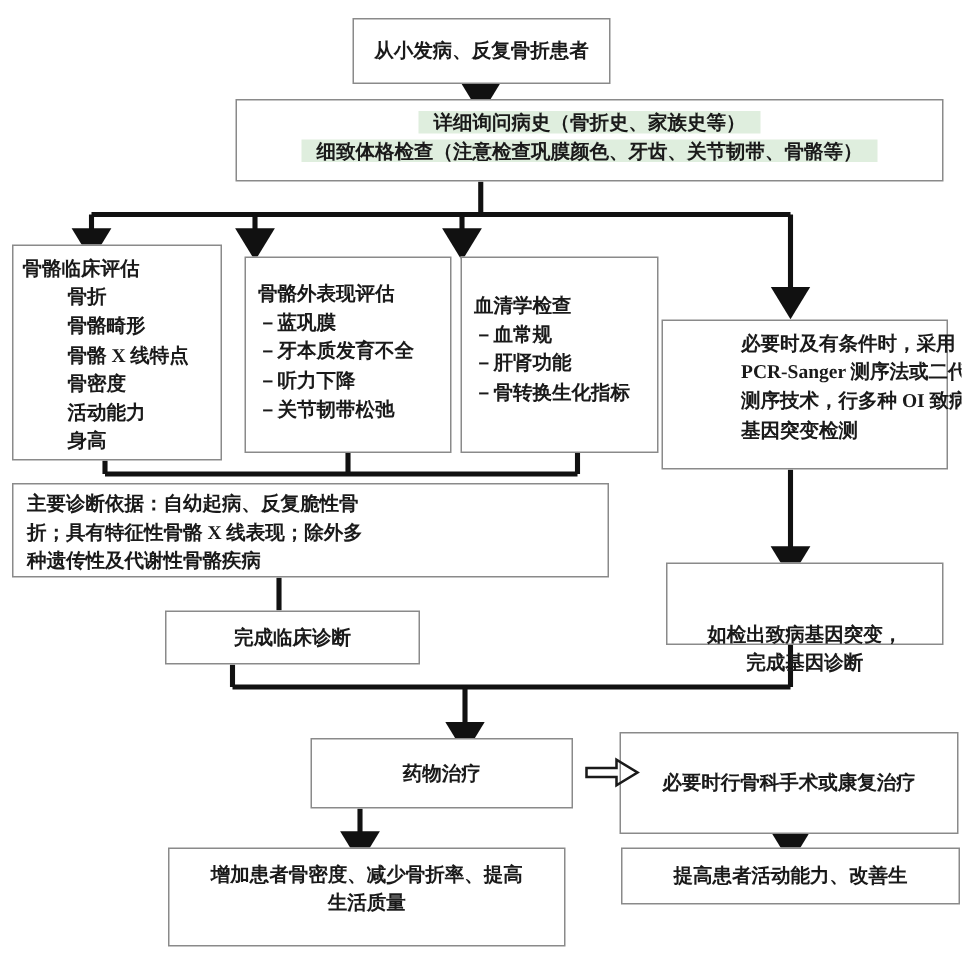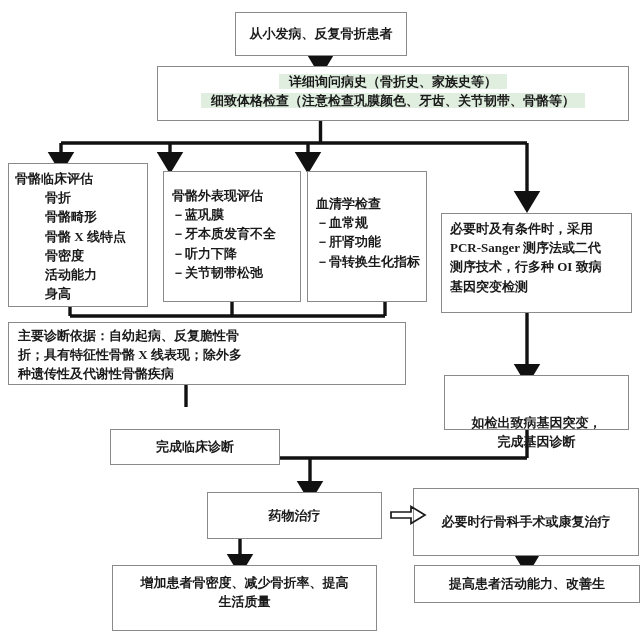--- a/index.html
+++ b/index.html
@@ -145,47 +145,47 @@
   <div class="node" style="left:163px; top:171px; width:138px; height:131px;">
     <div class="inner left" style="padding:14px 8px;">
       <div class="list-item">骨骼外表现评估</div>
       <div class="list-item">－蓝巩膜</div>
       <div class="list-item">－牙本质发育不全</div>
       <div class="list-item">－听力下降</div>
       <div class="list-item">－关节韧带松弛</div>
     </div>
   </div>
 
-  <div class="node" style="left:307px; top:171px; width:120px; height:131px;">
+  <div class="node" style="left:307px; top:171px; width:132px; height:131px;">
     <div class="inner left" style="padding:22px 8px;">
       <div class="list-item">血清学检查</div>
       <div class="list-item">－血常规</div>
       <div class="list-item">－肝肾功能</div>
       <div class="list-item">－骨转换生化指标</div>
     </div>
   </div>
 
-  <div class="node" style="left:441px; top:213px; width:191px; height:100px;">
+  <div class="node" style="left:441px; top:213px; width:191px; height:100px;padding-left:44px;">
     <div class="inner left" style="padding:5px 8px;">
       <div class="list-item">必要时及有条件时，采用</div>
       <div class="list-item">PCR-Sanger 测序法或二代</div>
       <div class="list-item">测序技术，行多种 OI 致病</div>
       <div class="list-item">基因突变检测</div>
     </div>
   </div>
 
   <div class="node" style="left:8px; top:322px; width:398px; height:63px;">
     <div class="inner left" style="padding:3px 9px;">
       <div class="list-item">主要诊断依据：自幼起病、反复脆性骨</div>
       <div class="list-item">折；具有特征性骨骼 X 线表现；除外多</div>
       <div class="list-item">种遗传性及代谢性骨骼疾病</div>
     </div>
   </div>
 
-  <div class="node" style="left:110px; top:429px; width:170px; height:36px;">
+  <div class="node" style="left:110px; top:407px; width:170px; height:36px;">
     <div class="vcenter center">完成临床诊断</div>
   </div>
 
   <div class="node" style="left:444px; top:375px; width:185px; height:55px;">
     <div class="inner center" style="padding-top:5px;margin-top:32px;">
       <div>如检出致病基因突变，</div>
       <div>完成基因诊断</div>
     </div>
   </div>
 

